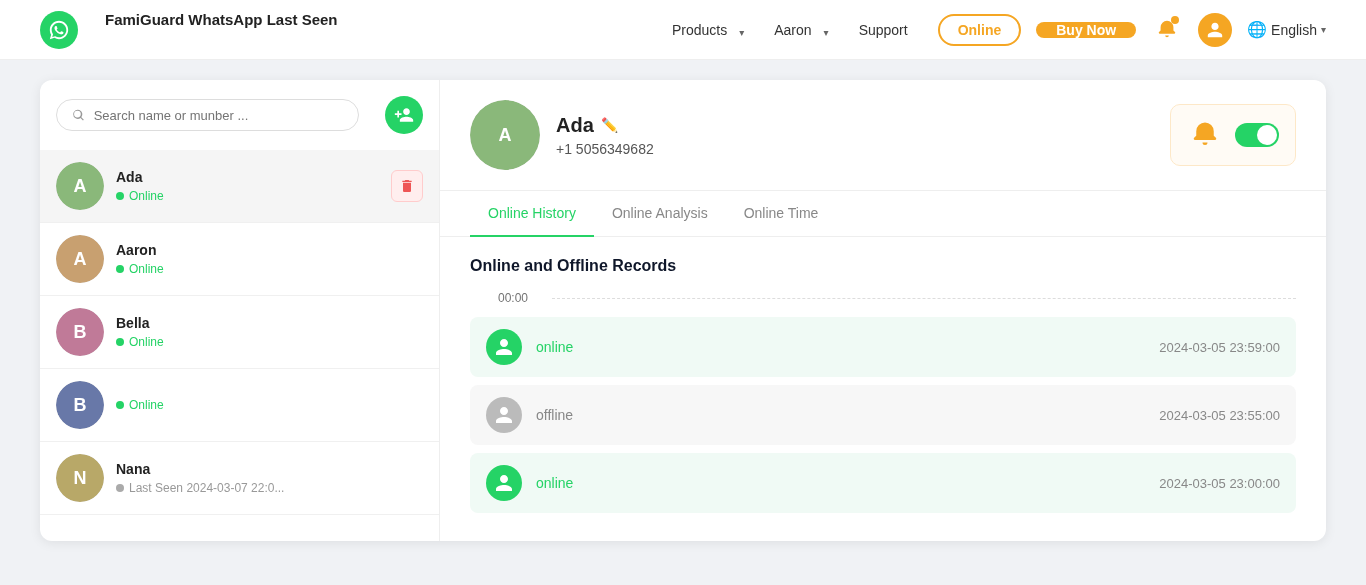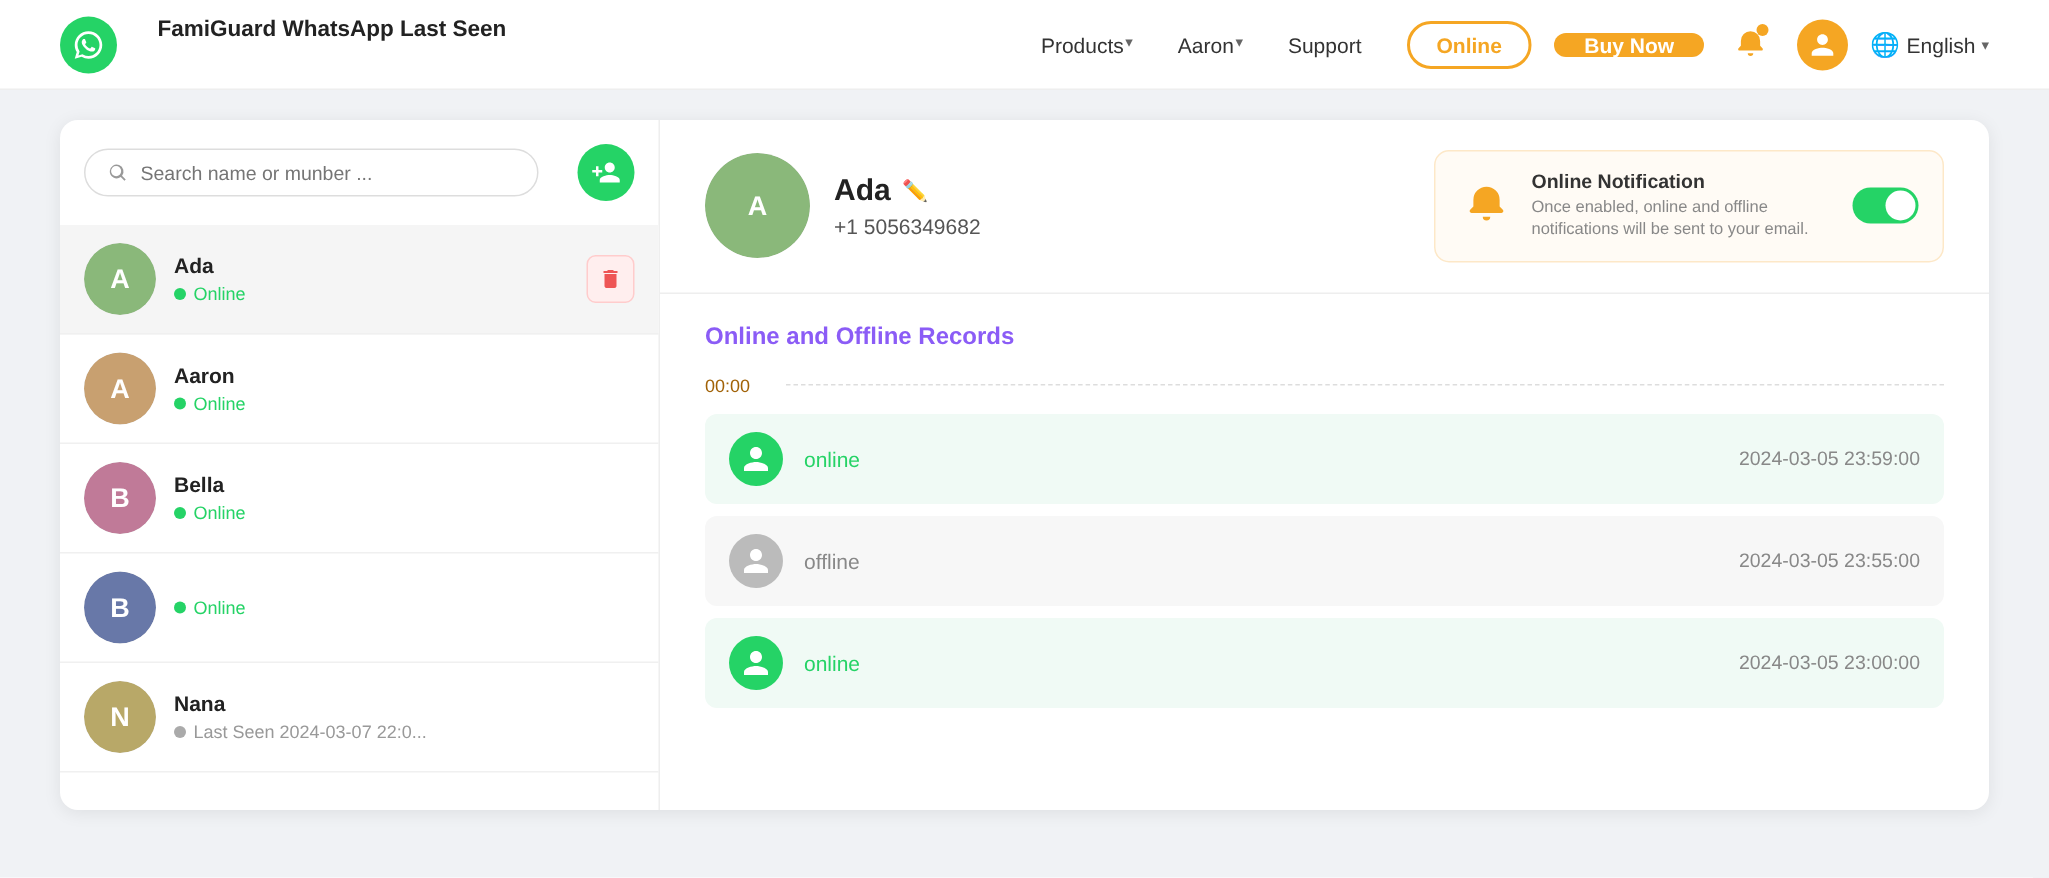--- a/index.html
+++ b/index.html
@@ -34,22 +34,22 @@
       display: flex;
       align-items: center;
       gap: 30px;
       margin-right: 30px;
     }
     .nav-link {
       font-size: 14px;
       color: #333;
       cursor: pointer;
       display: flex;
-      align-items: flex-start;
-      gap: 1px;
+      align-items: flex-end;
+      gap: 12px;
     }
     .chevron { font-size: 10px; color: #666; }
     .btn-store {
       background: #fff;
       border: 2px solid #f5a623;
       color: #f5a623;
       padding: 6px 18px;
       border-radius: 20px;
       font-size: 14px;
       font-weight: 600;
@@ -290,22 +290,22 @@
       margin-bottom: -1px;
     }
     .tab.active {
       color: #25d366;
       border-bottom: 2px solid #25d366;
       font-weight: 500;
     }
 
     
     .records-section { padding: 20px 30px; flex: 1; overflow-y: auto; }
-    .records-title { font-size: 16px; font-weight: 700; color: #8b5cf6; margin-bottom: 16px; }
-    .time-label { font-size: 12px; color: #a16207; margin-bottom: 12px; display: flex; align-items: center; gap: 24px; }
+    .records-title { font-size: 16px; font-weight: 700; color: #0f172a; margin-bottom: 16px; }
+    .time-label { font-size: 12px; color: #737373; margin-bottom: 12px; display: flex; align-items: center; gap: 24px; margin-left: 28px; }
     .time-line { flex: 1; border-top: 1px dashed #ddd; }
 
     .record-item {
       display: flex;
       align-items: center;
       padding: 12px 16px;
       border-radius: 8px;
       margin-bottom: 8px;
     }
     .record-item.online-item { background: #f0faf5; }
@@ -489,30 +489,31 @@
           </div>
           <div class="profile-phone">+1 5056349682</div>
         </div>
 
         <div class="notification-box">
           <div class="notif-bell">
             <svg viewBox="0 0 24 24">
               <path d="M12 2a7 7 0 00-7 7v3.586l-1.707 1.707A1 1 0 004 16h16a1 1 0 00.707-1.707L19 12.586V9a7 7 0 00-7-7zm0 18a2 2 0 002-2H10a2 2 0 002 2z"></path>
             </svg>
           </div>
-          <div class="notif-text">
-            <div class="notif-title">Online Notification</div>
-            <div class="notif-desc">Once enabled, online and offline notifications will be sent to your email.</div>
-          </div>
           <div class="toggle-switch">
             <div class="toggle-knob"></div>
           </div>
         </div>
       </div>
 
+      <div class="tabs">
+        <div class="tab active">Online History</div>
+        <div class="tab">Online Analysis</div>
+        <div class="tab">Online Time</div>
+      </div>
 
       <div class="records-section">
         <div class="records-title">Online and Offline Records</div>
 
         <div class="time-label">
           <span>00:00</span>
           <span class="time-line"></span>
         </div>
 
         <div class="record-item online-item">

